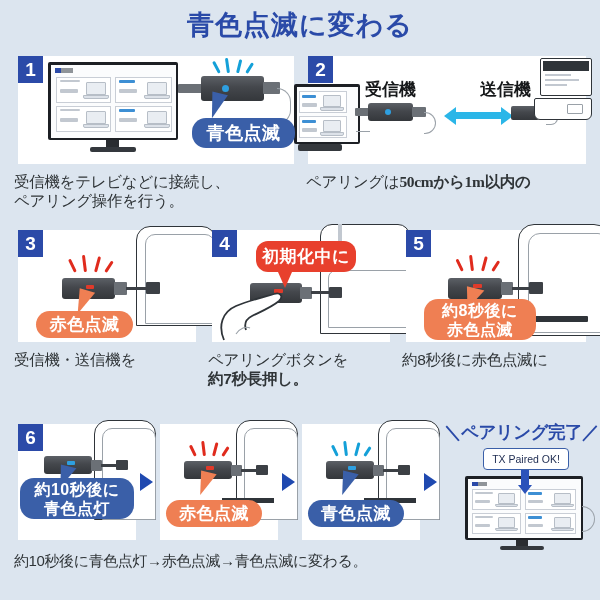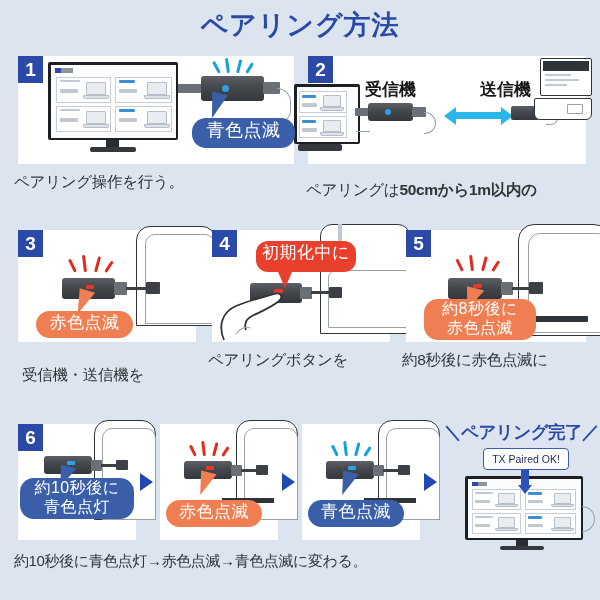--- a/index.html
+++ b/index.html
@@ -86,23 +86,23 @@
     background: #14a0d8;
     transform-origin: 50% 100%;
   }
   .rays.red .ray { background: #e02b1d; }
 
   
   .pill {
     position: absolute;
     border-radius: 14px;
     color: #fff;
-    font-weight: normal;
+    font-weight: bold;
     text-align: center;
-    display: flex; align-items: center; 
+    display: flex; align-items: center; justify-content: center;
     flex-direction: column;
     z-index: 25;
     letter-spacing: 0.5px;
   }
   .pill.blue   { background: #3a5fa8; }
   .pill.orange { background: #ef7f53; }
   .pill.red    { background: #e8402d; border-radius: 12px; }
 
   .pointer {
     position: absolute;
@@ -194,21 +194,21 @@
   .bottomcap {
     position:absolute;
     left:14px; top:551px;
     font-size:15px; line-height:19px;
     color:#2f3437; letter-spacing:-0.4px;
   }
 </style>
 </head>
 <body>
 
-<div class="title">ペアリング方法</div>
+<div class="title">青色点滅に変わる</div>
 
 <div class="panel" style="left:18px; top:56px; width:276px; height:108px;">
   <div class="numbadge">1</div>
 
   <div class="tv-outer" style="left:30px; top:6px; width:130px; height:78px;">
     <div class="tv-screen">
       <div class="tv-logo"></div>
       <div class="ui-box" style="left:5px; top:12px; width:55px; height:26px;"></div>
       <div class="ui-box" style="left:64px; top:12px; width:57px; height:26px;"></div>
       <div class="ui-box" style="left:5px; top:41px; width:55px; height:26px;"></div>
@@ -246,20 +246,21 @@
     <div class="ray" style="height:14px; left:18px; top:1px; transform:rotate(14deg);"></div>
     <div class="ray" style="height:12px; left:27px; top:3px; transform:rotate(32deg);"></div>
   </div>
 
   <div class="pointer" style="left:191px; top:37px; border-left:6px solid transparent; border-right:10px solid transparent; border-top:26px solid #3a5fa8; transform:rotate(14deg);"></div>
   <div class="pill blue" style="left:174px; top:62px; width:103px; height:30px; font-size:18px;">
     <span>青色点滅</span>
   </div>
 </div>
 <div class="cap" style="left:14px; top:172px; width:290px;">
+  <div>受信機をテレビなどに接続し、</div>
   <div>ペアリング操作を行う。</div>
 </div>
 
 <div class="panel" style="left:308px; top:56px; width:278px; height:108px;">
   <div class="numbadge">2</div>
 
   <div class="tv-outer" style="left:-14px; top:28px; width:66px; height:60px;">
     <div class="tv-screen">
       <div class="ui-box" style="left:2px;top:4px;width:48px;height:22px;"></div>
       <div class="ui-box" style="left:2px;top:29px;width:48px;height:22px;"></div>
@@ -296,21 +297,21 @@
       <div style="position:absolute;left:2px;top:2px;right:2px;height:10px;background:#2f3439;"></div>
       <div style="position:absolute;left:4px;top:15px;width:26px;height:2px;background:#c2c8d0;"></div>
       <div style="position:absolute;left:4px;top:20px;width:34px;height:2px;background:#c2c8d0;"></div>
       <div style="position:absolute;left:4px;top:25px;width:22px;height:2px;background:#c2c8d0;"></div>
     </div>
     <div class="la-body" style="left:0px; top:40px; width:58px; height:22px; border-radius:2px 2px 6px 6px;"></div>
     <div class="la-pad" style="left:33px; top:46px; width:16px; height:10px;"></div>
   </div>
 
 </div>
-<div class="cap" style="left:306px; top:180px; width:292px;">
+<div class="cap" style="left:306px; top:172px; width:292px;font-family:Liberation Serif, serif;">
   <div>
     <span>ペアリングは</span><b>50cmから1m以内の</b>
   </div>
 </div>
 
 <div class="panel" style="left:18px; top:230px; width:178px; height:112px;">
   <div class="numbadge">3</div>
 
   <div class="laptop-art" style="left:118px; top:-4px; width:80px; height:100px;">
     <div class="la-body" style="left:0px;top:0px;width:80px;height:100px;border-radius:14px 14px 0 0;"></div>
@@ -328,21 +329,21 @@
     <div class="ray" style="height:17px; left:10px; top:1px; transform:rotate(-7deg);"></div>
     <div class="ray" style="height:16px; left:20px; top:2px; transform:rotate(15deg);"></div>
     <div class="ray" style="height:13px; left:30px; top:5px; transform:rotate(33deg);"></div>
   </div>
 
   <div class="pointer" style="left:58px; top:60px; border-left:5px solid transparent; border-right:11px solid transparent; border-top:25px solid #ef7f53; transform:rotate(16deg);"></div>
   <div class="pill orange" style="left:18px; top:81px; width:97px; height:27px; font-size:17px;">
     <span>赤色点滅</span>
   </div>
 </div>
-<div class="cap" style="left:14px; top:365px; width:190px;margin-left:8px;">
+<div class="cap" style="left:14px; top:350px; width:190px;">
   <div>受信機・送信機を</div>
 </div>
 
 <div class="panel" style="left:212px; top:230px; width:178px; height:112px;">
   <div class="numbadge">4</div>
 
   <div class="laptop-art" style="left:108px; top:-6px; width:90px; height:110px;">
     <div class="la-body" style="left:0px;top:0px;width:90px;height:110px;border-radius:12px 12px 0 0;"></div>
     <div class="la-pad" style="left:8px;top:46px;width:82px;height:58px;border-radius:8px 0 0 0;"></div>
     <div style="position:absolute;left:18px;top:0px;width:4px;height:46px;background:#c2c8d0;"></div>
@@ -359,20 +360,21 @@
     <path d="M20 56 C24 50, 30 48, 34 50" fill="none" stroke="#9aa1a8" stroke-width="1.1"></path>
   </svg>
 
   <div class="pointer" style="left:66px; top:42px; border-left:7px solid transparent; border-right:7px solid transparent; border-top:16px solid #e8402d;"></div>
   <div class="pill red" style="left:44px; top:11px; width:100px; height:31px; font-size:17px;">
     <span>初期化中に</span>
   </div>
 </div>
 <div class="cap" style="left:208px; top:350px; width:190px;">
   <div>ペアリングボタンを</div>
+  <div><b>約7秒長押し。</b></div>
 </div>
 
 <div class="panel" style="left:406px; top:230px; width:180px; height:112px;">
   <div class="numbadge">5</div>
 
   <div class="laptop-art" style="left:112px; top:-6px; width:92px; height:112px;">
     <div class="la-body" style="left:0px;top:0px;width:92px;height:112px;border-radius:16px 16px 0 0;"></div>
     <div class="la-pad" style="left:10px;top:9px;width:82px;height:100px;border-radius:12px 12px 0 0;"></div>
   </div>
   <div style="position:absolute;left:106px;top:86px;width:76px;height:6px;background:#2f3439;border-radius:1px;"></div>

